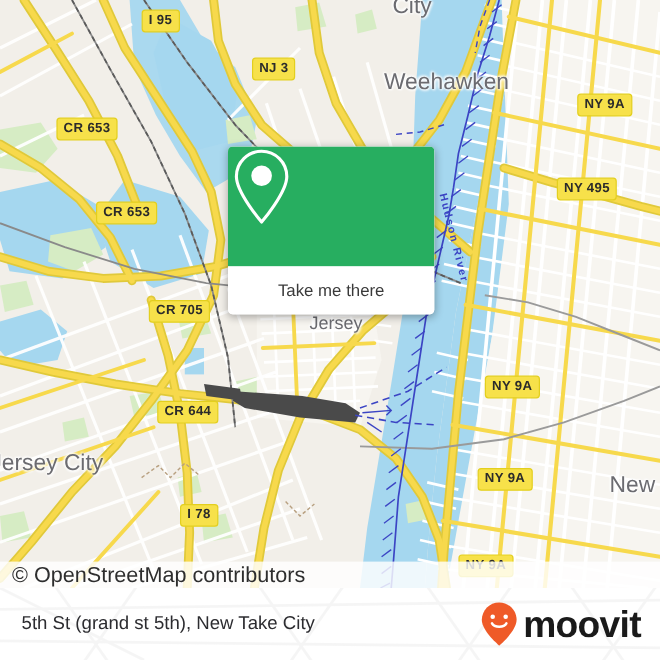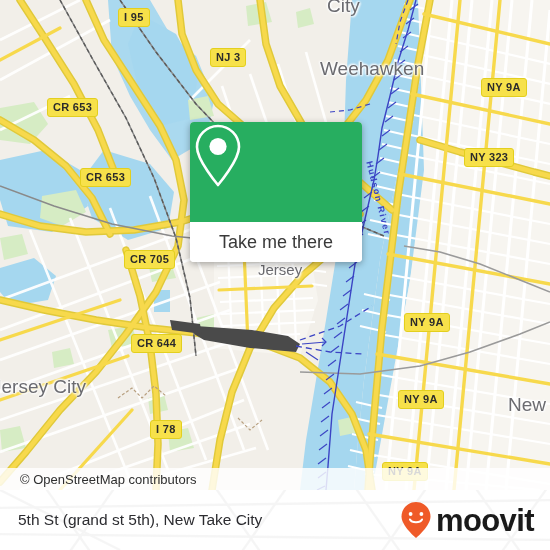--- a/index.html
+++ b/index.html
@@ -19,28 +19,28 @@
   .place{position:absolute;color:#6b6b70;font-size:15px;white-space:nowrap;
          font-family:"Liberation Sans",sans-serif;
          text-shadow:0 0 3px #fff,0 0 3px #fff,1px 1px 2px #fff,-1px -1px 2px #fff;}
   .place.big{font-size:19px;}
   .river-label{position:absolute;color:#3b44c4;font-size:9px;font-weight:600;white-space:nowrap;
                letter-spacing:1.5px;transform-origin:0 0;}
 
   
   #attrib{position:absolute;left:0;bottom:0;width:550px;height:22px;background:rgba(255,255,255,.82);
           display:flex;align-items:center;}
-  #attrib span{font-size:13px;color:#2e2e2e;padding-left:20px;font-family:"Liberation Sans",sans-serif;}
+  #attrib span{font-size:18px;color:#2e2e2e;padding-left:10px;font-family:"Liberation Sans",sans-serif;}
 
   
   #card{position:absolute;left:190px;top:122px;width:172px;height:140px;border-radius:4px;
         background:#fff;box-shadow:0 2px 7px rgba(0,0,0,.33);overflow:hidden;}
   #card-top{height:100px;background:#27ae60;display:flex;align-items:center;justify-content:center;}
   #card-btn{height:40px;background:#fff;display:flex;align-items:center;justify-content:center;
-            color:#3a3a3a;font-size:18px;font-family:"Liberation Sans",sans-serif;cursor:pointer;}
+            color:#3a3a3a;font-size:14px;font-family:"Liberation Sans",sans-serif;cursor:pointer;}
 
   
   #footer{position:absolute;left:0;top:490px;width:550px;height:60px;background:#fff;overflow:hidden;}
   #footer-wm{position:absolute;left:0;top:0;width:550px;height:60px;opacity:.5;}
   #addr{position:absolute;left:18px;top:0;height:60px;display:flex;align-items:center;
         font-size:15.5px;color:#2c2c30;font-family:"Liberation Sans",sans-serif;white-space:nowrap;}
   #logo{position:absolute;right:16px;top:0;height:60px;display:flex;align-items:center;gap:4px;}
   #logo-word{font-size:31px;font-weight:bold;color:#1a1a1a;letter-spacing:-.6px;
              font-family:"Liberation Sans",sans-serif;line-height:1;}
 </style>
@@ -354,21 +354,21 @@
 
     <div id="shields">
         <div class="shield" style="left: 118px; top: 8px;">I 95</div>
         <div class="shield" style="left: 210px; top: 28px; margin-top: 20px;">NJ 3</div>
         <div class="shield" style="left: 47px; top: 98px;">CR 653</div>
         <div class="shield" style="left: 80px; top: 168px;">CR 653</div>
         <div class="shield" style="left: 124px; top: 250px;">CR 705</div>
         <div class="shield" style="left: 131px; top: 334px;">CR 644</div>
         <div class="shield" style="left: 150px; top: 420px; text-align: right;">I 78</div>
         <div class="shield" style="left: 481px; top: 78px;">NY 9A</div>
-        <div class="shield" style="left: 464px; top: 148px;">NY 323</div>
+        <div class="shield" style="left: 464px; top: 148px;">NY 495</div>
         <div class="shield" style="left: 404px; top: 313px;">NY 9A</div>
         <div class="shield" style="left: 398px; top: 390px;">NY 9A</div>
         <div class="shield" style="left: 382px; top: 462px;">NY 9A</div>
       </div>
 
     <div id="places">
         <div class="place big" style="left: 327px; top: -5px;">City</div>
         <div class="place big" style="left: 320px; top: 58px;">Weehawken</div>
         <div class="place" style="left: 258px; top: 261px;">Jersey</div>
         <div class="place big" style="left: -8px; top: 376px;">Jersey City</div>

